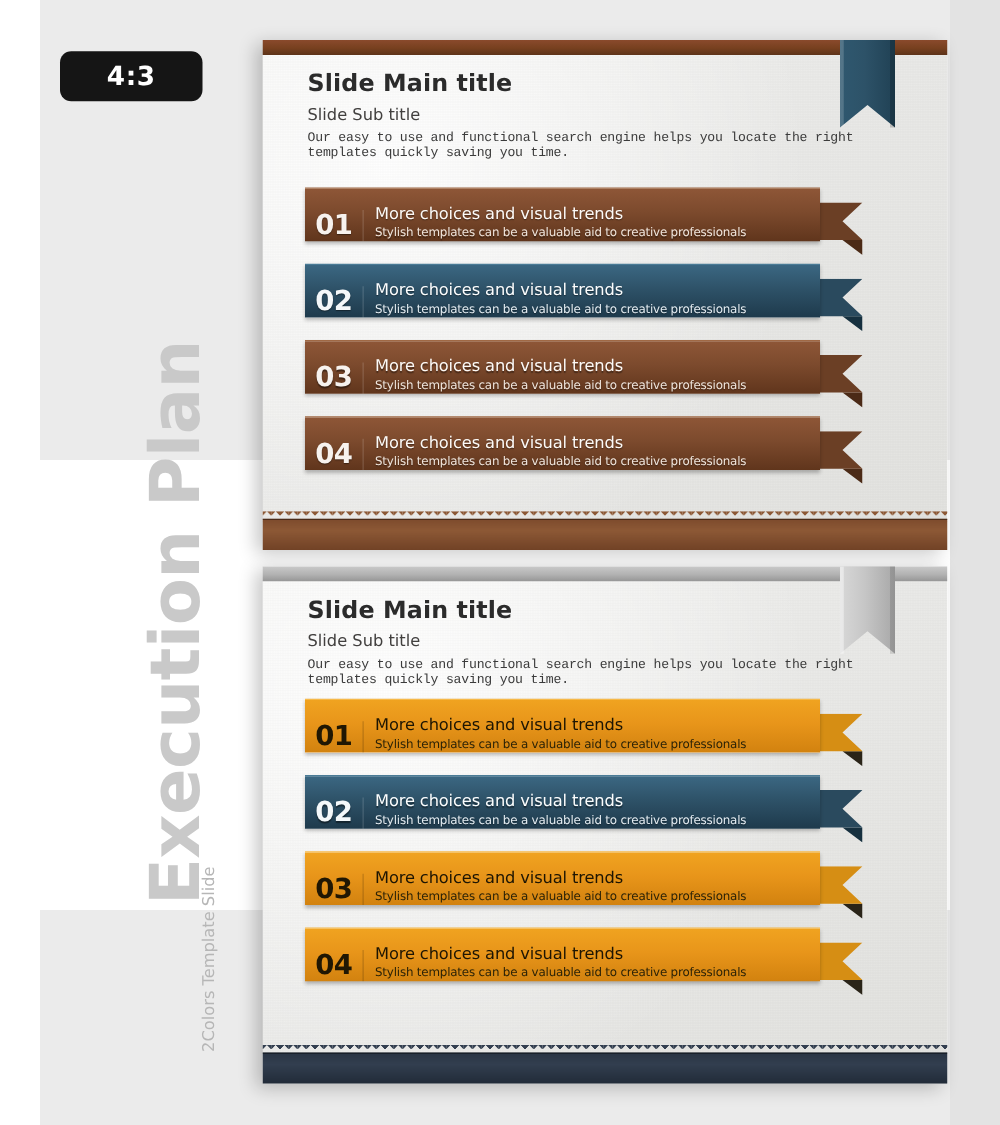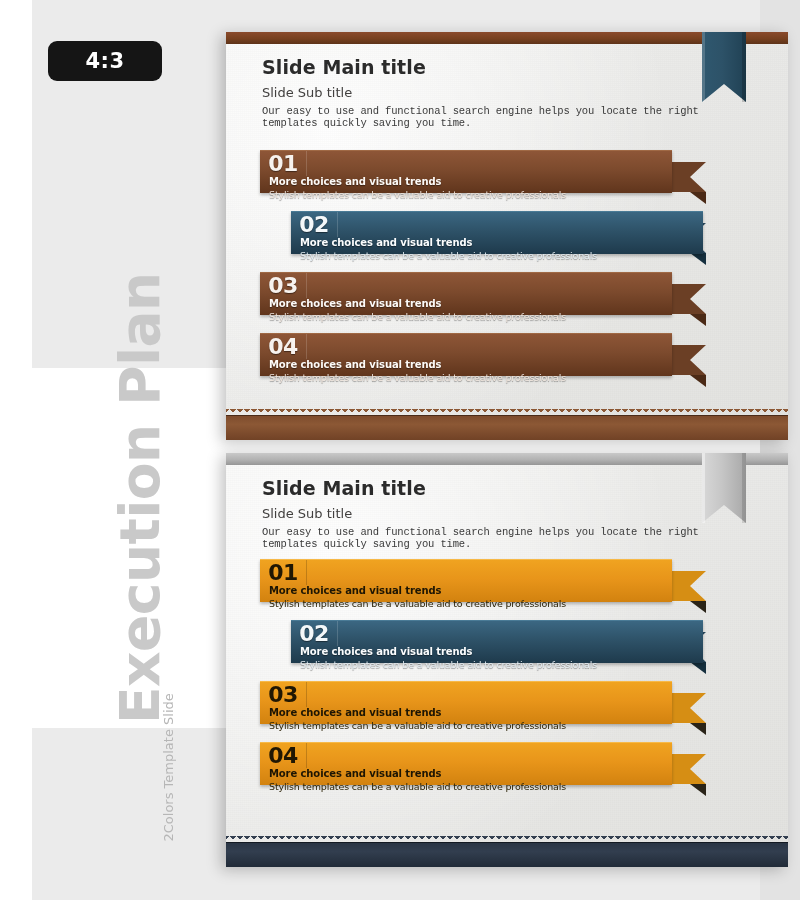--- a/index.html
+++ b/index.html
@@ -90,25 +90,24 @@
     transform-origin: center center;
     font-size: 13px;
     color: #b6b6b6;
     white-space: nowrap;
     text-align: left;
   }
 
   
   .slide {
     position: absolute;
-    left: 226px;
+    left: 210px;
     width: 548px;
     box-shadow: -5px 3px 14px rgba(0,0,0,0.23);
     overflow: hidden;
-    padding-left: 14px;
   }
   #slide-1 { top: 32px;  height: 408px; }
   #slide-2 { top: 453px; height: 414px; }
 
   .slide-topbar {
     position: absolute;
     left: 0; top: 0;
     width: 100%; height: 12px;
   }
   #slide-1 .slide-topbar {
@@ -192,46 +191,45 @@
     position: relative;
     height: 42px;
     margin-bottom: 19px;
   }
   .ribbon-bar {
     position: absolute;
     left: 0; top: 0;
     width: 412px;
     height: 42px;
     display: flex;
-    align-items: flex-start;
+    align-items: flex-end;
     box-shadow: 0 2px 3px rgba(0,0,0,0.26);
     z-index: 2;
-    flex-direction: column;
   }
   .ribbon-num {
     width: 46px;
     display: flex;
     align-items: center;
     justify-content: center;
     font-size: 22px;
     font-weight: bold;
     letter-spacing: -0.5px;
     flex: 0 0 auto;
   }
   .ribbon-text {
     flex: 1 1 auto;
     display: flex;
     flex-direction: column;
     justify-content: center;
     padding-left: 9px;
     padding-right: 8px;
   }
   .ribbon-title {
-    font-size: 10px;
-    font-weight: bold;
+    font-size: 13px;
+    font-weight: normal;
     line-height: 1.25;
     letter-spacing: -0.1px;
   }
   .ribbon-desc {
     font-size: 9.5px;
     line-height: 1.3;
     letter-spacing: -0.15px;
   }
 
   
@@ -251,21 +249,20 @@
     border-top: 1px solid #a06945;
   }
   .c-brown .ribbon-num  { color: #f7f2ee; border-right: 1px solid rgba(255,255,255,0.16); text-shadow: 0 1px 1px rgba(0,0,0,.45); }
   .c-brown .ribbon-title{ color: #fdfaf7; text-shadow: 0 1px 1px rgba(0,0,0,.45); }
   .c-brown .ribbon-desc { color: #f0e5dc; text-shadow: 0 1px 1px rgba(0,0,0,.4); }
 
   .c-blue .ribbon-bar {
     background: linear-gradient(to bottom, #376079 0%, #2d5067 45%, #1d3away 100%);
     background: linear-gradient(to bottom, #3b6782 0%, #2e5268 45%, #1e3a4c 100%);
     border-top: 1px solid #4a7b96;
-    margin-left: 31px;
   }
   .c-blue .ribbon-num  { color: #f4f8fa; border-right: 1px solid rgba(255,255,255,0.16); text-shadow: 0 1px 1px rgba(0,0,0,.45); }
   .c-blue .ribbon-title{ color: #fbfdfe; text-shadow: 0 1px 1px rgba(0,0,0,.45); }
   .c-blue .ribbon-desc { color: #e3ecf2; text-shadow: 0 1px 1px rgba(0,0,0,.4); }
 
   .c-orange .ribbon-bar {
     background: linear-gradient(to bottom, #f0a320 0%, #e8951a 45%, #d2820f 100%);
     border-top: 1px solid #f7b948;
   }
   .c-orange .ribbon-num  { color: #201703; border-right: 1px solid rgba(0,0,0,0.18); }

